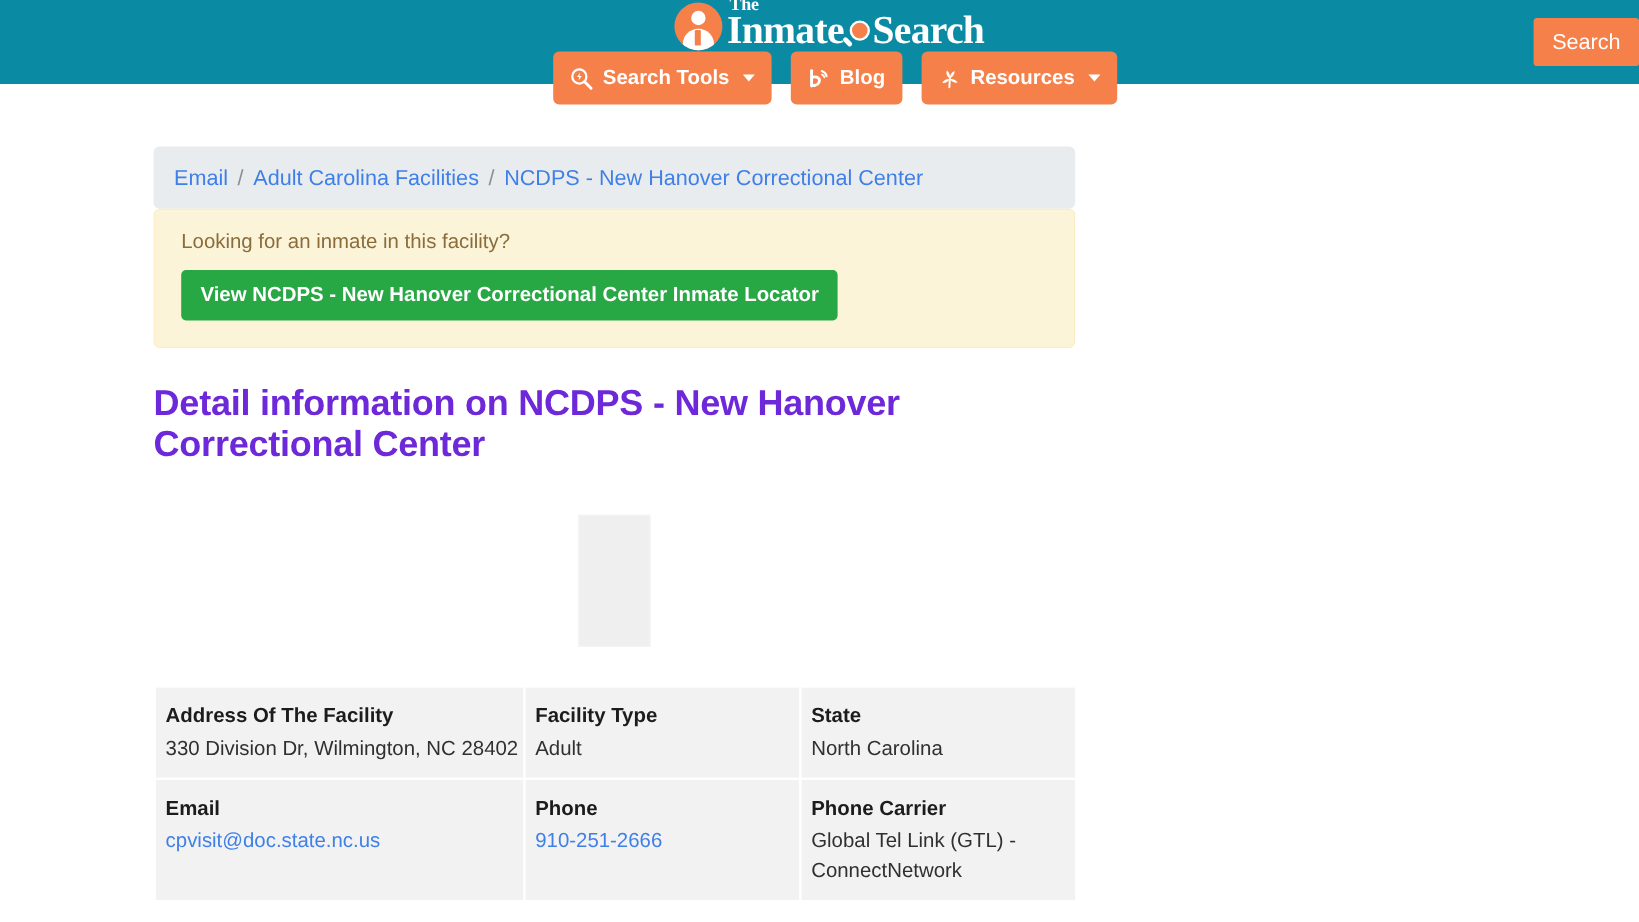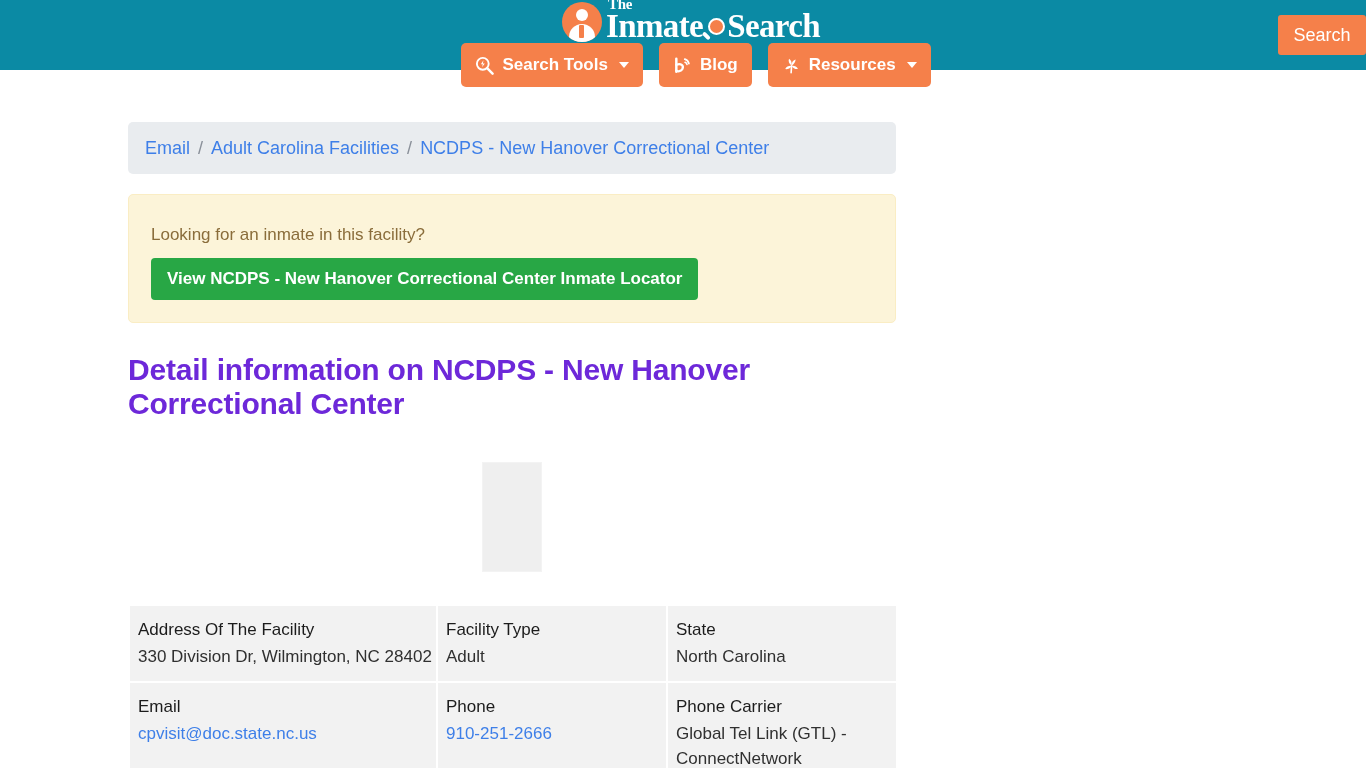--- a/index.html
+++ b/index.html
@@ -197,25 +197,24 @@
     text-decoration: none;
   }
   #breadcrumb .sep {
     color: #8a9099;
     margin: 0 8px;
   }
   #breadcrumb .current { color: #3e7fe8; }
 
   
   #locator-alert {
-    margin-top: 20px;
     background: #fcf4d9;
     border: 1px solid #faedc4;
     border-radius: 5px;
-    padding: 30px 22px 22px 22px;
+    padding: 17px 22px 22px 22px;
   }
   #locator-alert .alert-text {
     color: #8a6d3b;
     font-size: 17px;
     margin-bottom: 13px;
   }
   #locator-btn {
     display: inline-block;
     background: #28a745;
     color: #ffffff;
@@ -266,21 +265,21 @@
     vertical-align: top;
     padding: 12px 0 12px 8px;
     font-size: 17px;
     color: #303030;
     line-height: 1.45;
   }
   #detail-table td.c1 { width: 306px; }
   #detail-table td.c2 { width: 228px; }
   #detail-table td.c3 { width: 228px; }
   .cell-label {
-    font-weight: normal;
+    font-weight: bold;
     color: #1c1c1c;
     display: block;
     margin-bottom: 2px;
   }
   .cell-value { display: block; }
   .cell-value a { color: #3e7fe8; text-decoration: none; }
 </style>
 </head>
 <body>
 

